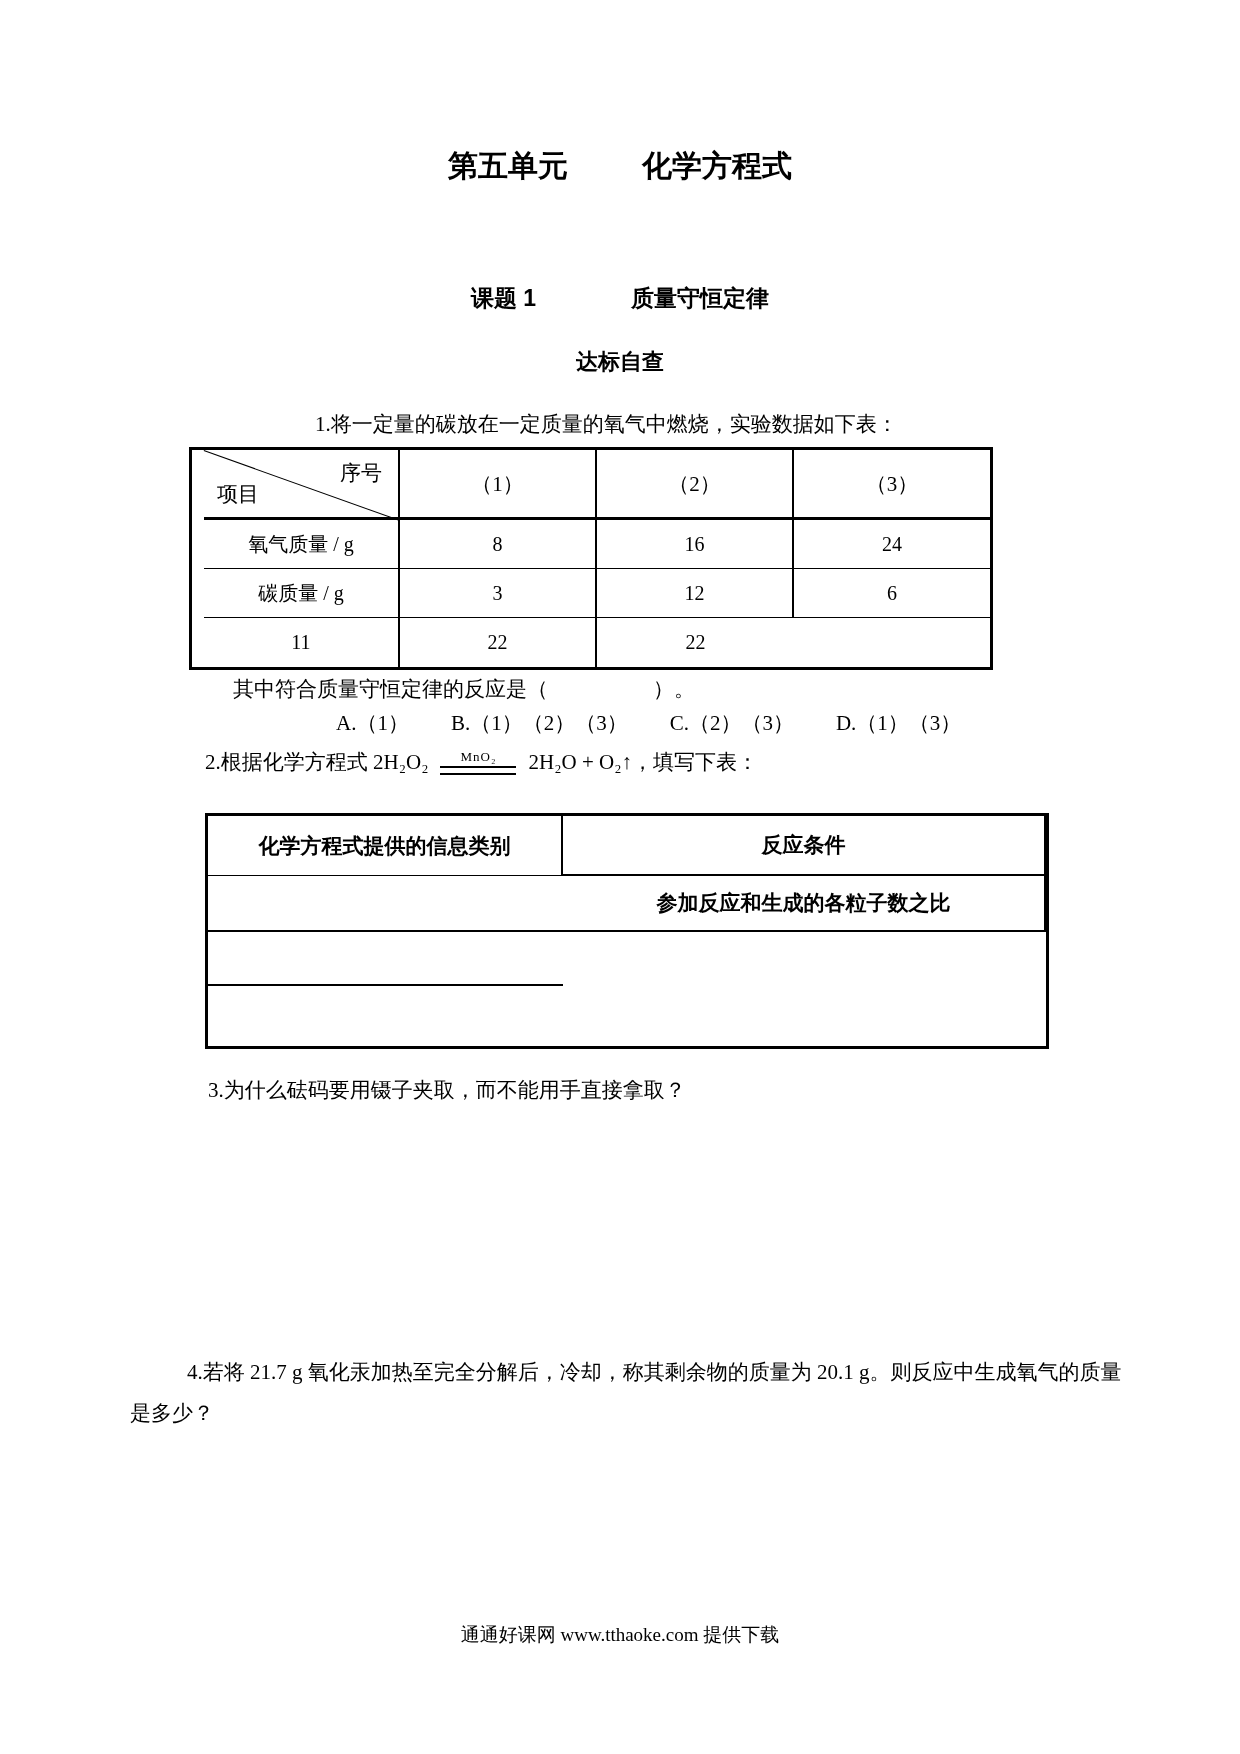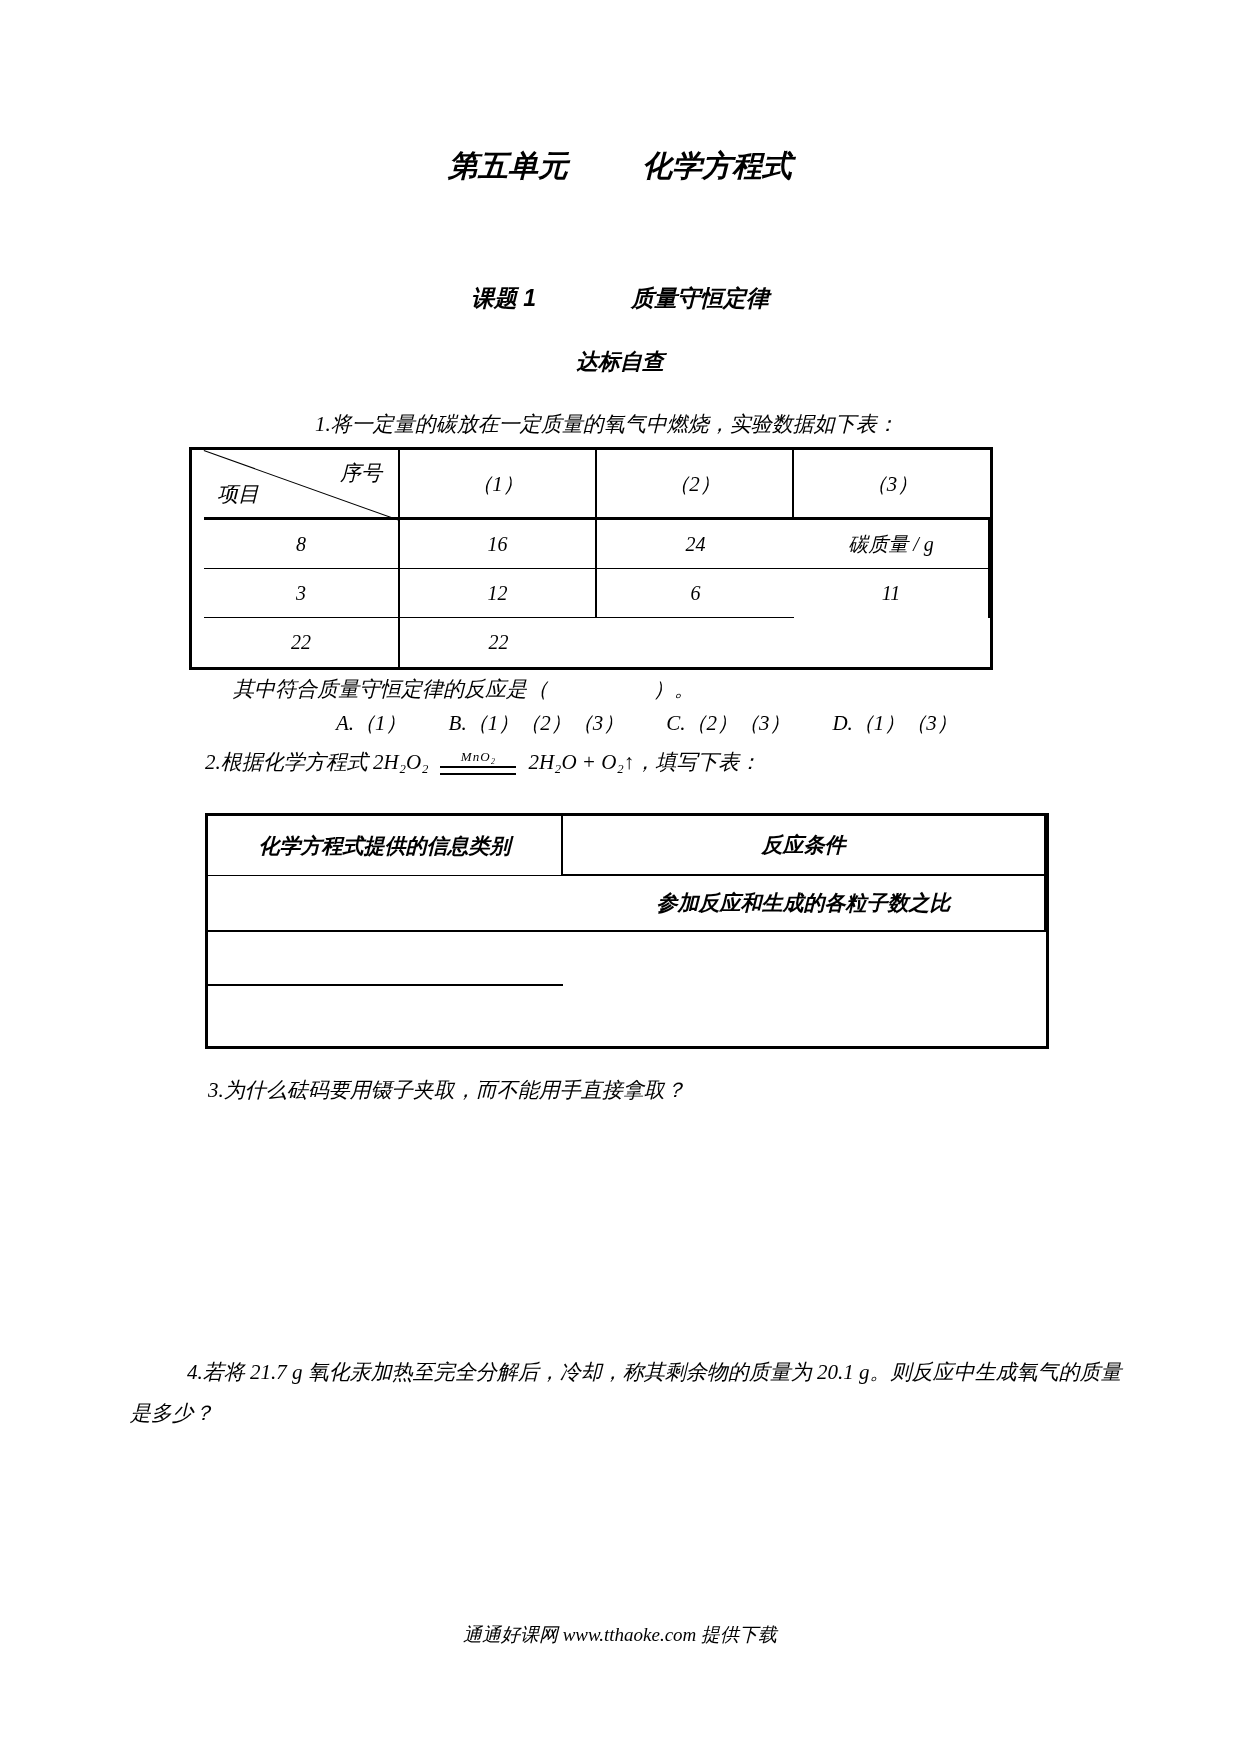--- a/index.html
+++ b/index.html
@@ -1,21 +1,21 @@
 <!DOCTYPE html>
 <html><head>
 <meta charset="utf-8">
 <style>
   html,body { margin:0; padding:0; }
   body {
     width:1240px; height:1754px; position:relative;
     background:#ffffff; color:#000;
     font-family:"Liberation Serif", serif;
   }
-  .abs { position:absolute;font-style:italic; }
+  .abs { position:absolute; }
 
   
   .unit-title {
     top:146px; left:0; width:1240px;
     display:flex; justify-content:center; column-gap:74px;
     font-family:"Liberation Sans", sans-serif;
     font-size:30px; font-weight:bold;
   }
   .lesson-title {
     top:283px; left:0; width:1240px;
@@ -119,20 +119,21 @@
 
   <div class="cell hdr corner">
     <span class="diag"></span>
     <span class="tr">序号</span>
     <span class="bl">项目</span>
   </div>
   <div class="cell hdr">（1）</div>
   <div class="cell hdr">（2）</div>
   <div class="cell hdr lastcol">（3）</div>
 
+  <div class="cell">氧气质量 / g</div>
   <div class="cell">8</div>
   <div class="cell">16</div>
   <div class="cell lastcol">24</div>
 
   <div class="cell">碳质量 / g</div>
   <div class="cell">3</div>
   <div class="cell">12</div>
   <div class="cell lastcol">6</div>
 
   <div class="cell lastrow">11</div>

